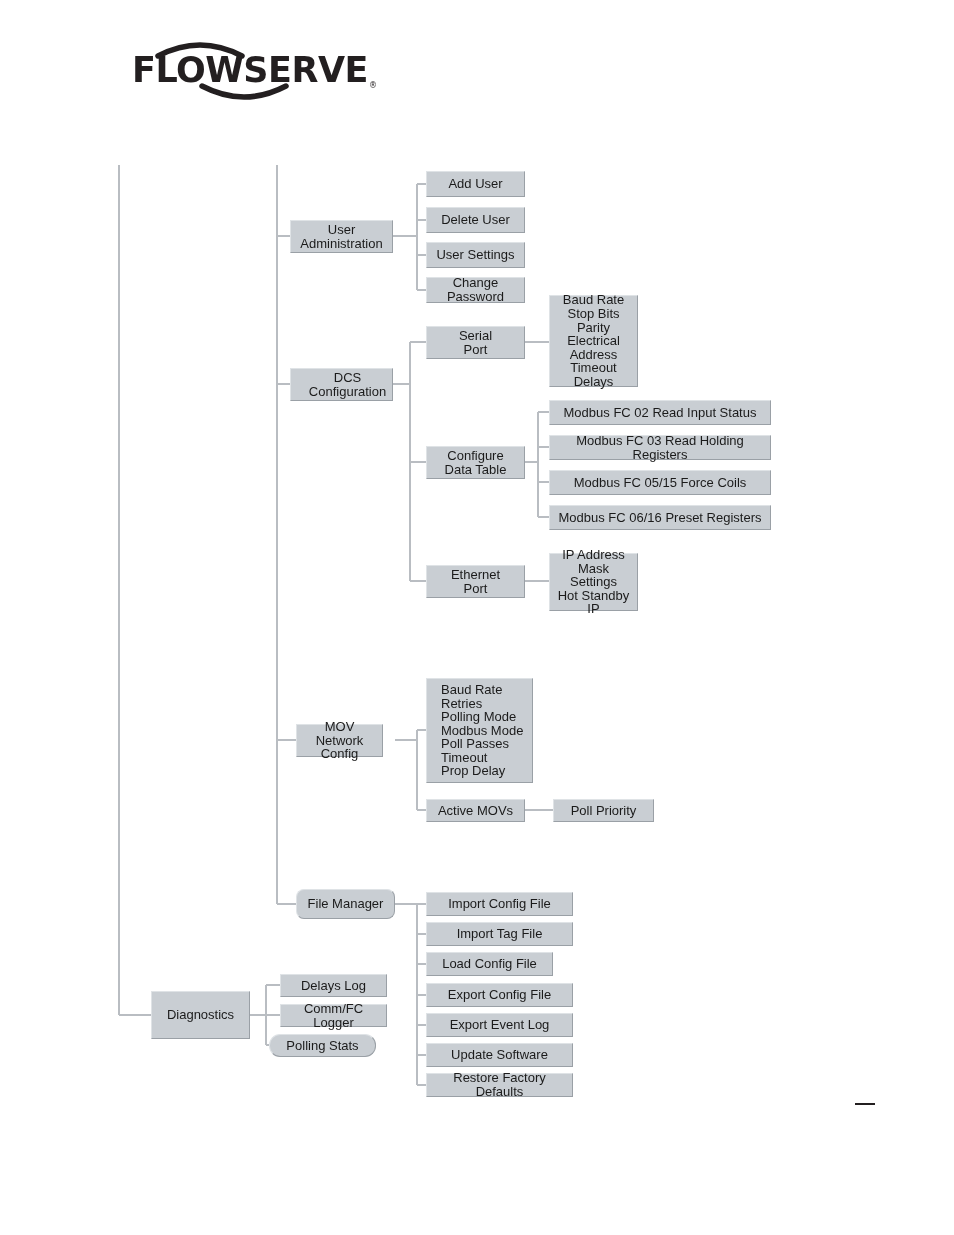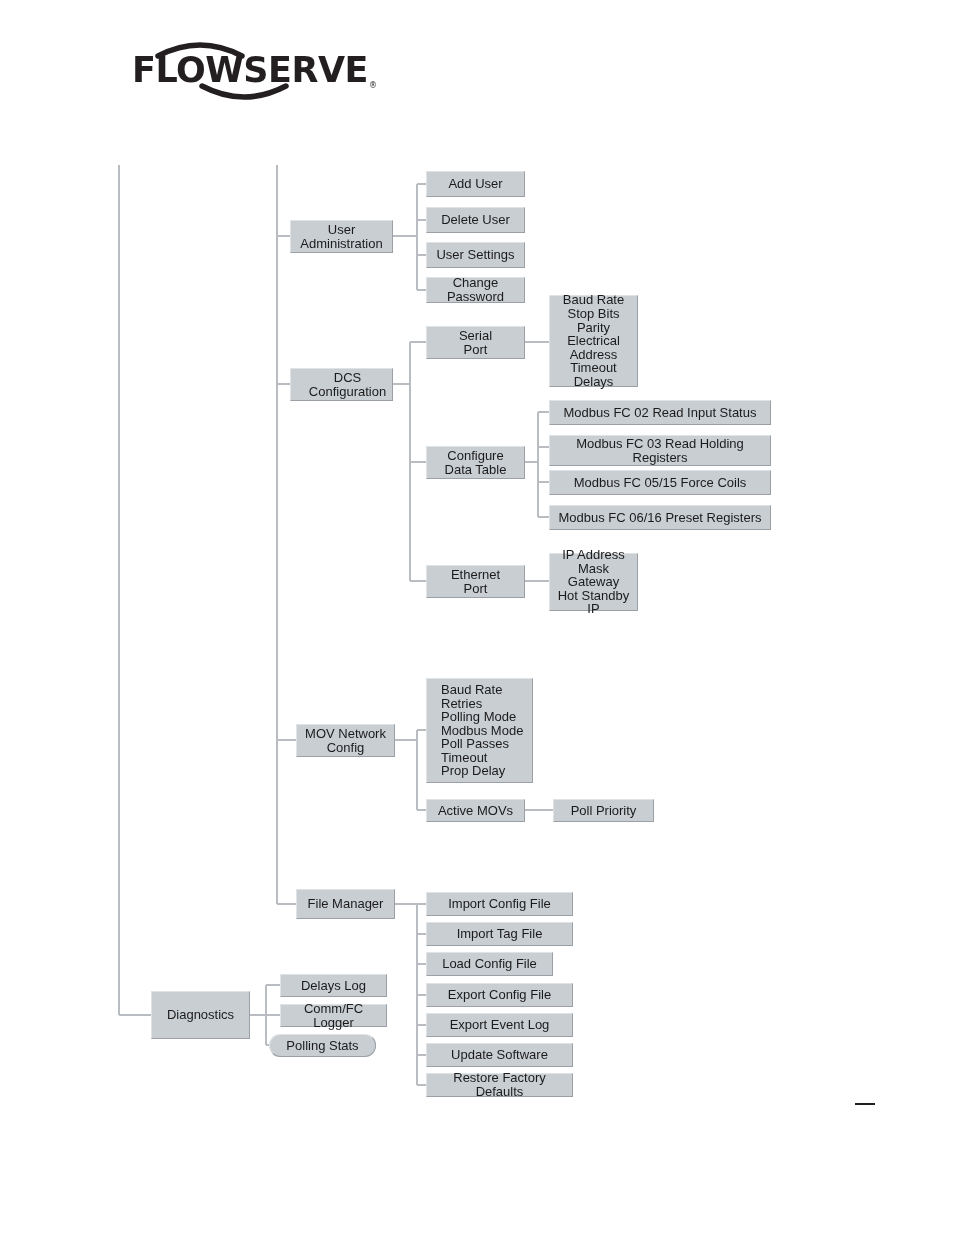--- a/index.html
+++ b/index.html
@@ -164,41 +164,41 @@
       <div class="node" style="left: 549px; top: 295px; width: 89px; height: 92px;"><span class="txt">Baud Rate
 Stop Bits
 Parity
 Electrical
 Address
 Timeout
 Delays</span></div>
       <div class="node" style="left: 426px; top: 446px; width: 99px; height: 33px;"><span class="txt">Configure
 Data Table</span></div>
       <div class="node" style="left: 549px; top: 400px; width: 222px; height: 25px;"><span class="txt">Modbus FC 02 Read Input Status</span></div>
-      <div class="node" style="left: 549px; top: 435px; width: 222px; height: 31px;"><span class="txt">Modbus FC 03 Read Holding Registers</span></div>
+      <div class="node" style="left: 549px; top: 435px; width: 222px; height: 25px;"><span class="txt">Modbus FC 03 Read Holding Registers</span></div>
       <div class="node" style="left: 549px; top: 470px; width: 222px; height: 25px;"><span class="txt">Modbus FC 05/15 Force Coils</span></div>
       <div class="node" style="left: 549px; top: 505px; width: 222px; height: 25px;"><span class="txt">Modbus FC 06/16 Preset Registers</span></div>
       <div class="node" style="left: 426px; top: 565px; width: 99px; height: 33px;"><span class="txt">Ethernet
 Port</span></div>
       <div class="node" style="left: 549px; top: 553px; width: 89px; height: 58px;"><span class="txt">IP Address
 Mask
-Gateway
+Settings
 Hot Standby IP</span></div>
-      <div class="node" style="left: 296px; top: 724px; width: 99px; height: 33px;"><span class="txt">MOV Network
+      <div class="node" style="left: 296px; top: 724px; width: 87px; height: 33px;"><span class="txt">MOV Network
 Config</span></div>
       <div class="node list-left" style="left: 426px; top: 678px; width: 107px; height: 105px;"><span class="txt">Baud Rate
 Retries
 Polling Mode
 Modbus Mode
 Poll Passes
 Timeout
 Prop Delay</span></div>
       <div class="node" style="left: 426px; top: 799px; width: 99px; height: 23px;"><span class="txt">Active MOVs</span></div>
       <div class="node" style="left: 553px; top: 799px; width: 101px; height: 23px;"><span class="txt">Poll Priority</span></div>
-      <div class="node" style="left: 296px; top: 889px; width: 99px; height: 30px;"><span class="txt">File Manager</span></div>
+      <div class="node" style="left: 296px; top: 889px; width: 99px; height: 30px; border-radius: 8px;"><span class="txt">File Manager</span></div>
       <div class="node" style="left: 426px; top: 892px; width: 147px; height: 24px;"><span class="txt">Import Config File</span></div>
       <div class="node" style="left: 426px; top: 922px; width: 147px; height: 24px;"><span class="txt">Import Tag File</span></div>
       <div class="node" style="left: 426px; top: 952px; width: 127px; height: 24px;"><span class="txt">Load Config File</span></div>
       <div class="node" style="left: 426px; top: 983px; width: 147px; height: 24px;"><span class="txt">Export Config File</span></div>
       <div class="node" style="left: 426px; top: 1013px; width: 147px; height: 24px;"><span class="txt">Export Event Log</span></div>
       <div class="node" style="left: 426px; top: 1043px; width: 147px; height: 24px;"><span class="txt">Update Software</span></div>
       <div class="node" style="left: 426px; top: 1073px; width: 147px; height: 24px;"><span class="txt">Restore Factory Defaults</span></div>
       <div class="node" style="left: 151px; top: 991px; width: 99px; height: 48px;"><span class="txt">Diagnostics</span></div>
       <div class="node" style="left: 280px; top: 974px; width: 107px; height: 23px;"><span class="txt">Delays Log</span></div>
       <div class="node" style="left: 280px; top: 1004px; width: 107px; height: 23px;"><span class="txt">Comm/FC Logger</span></div>

